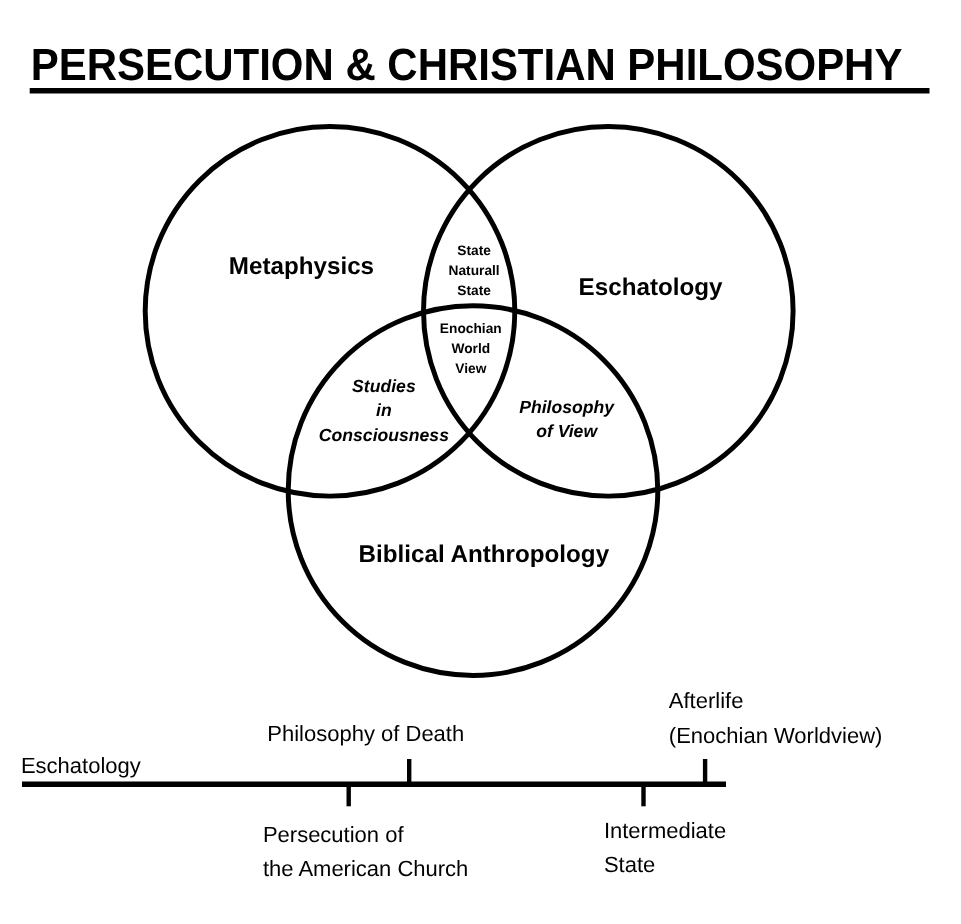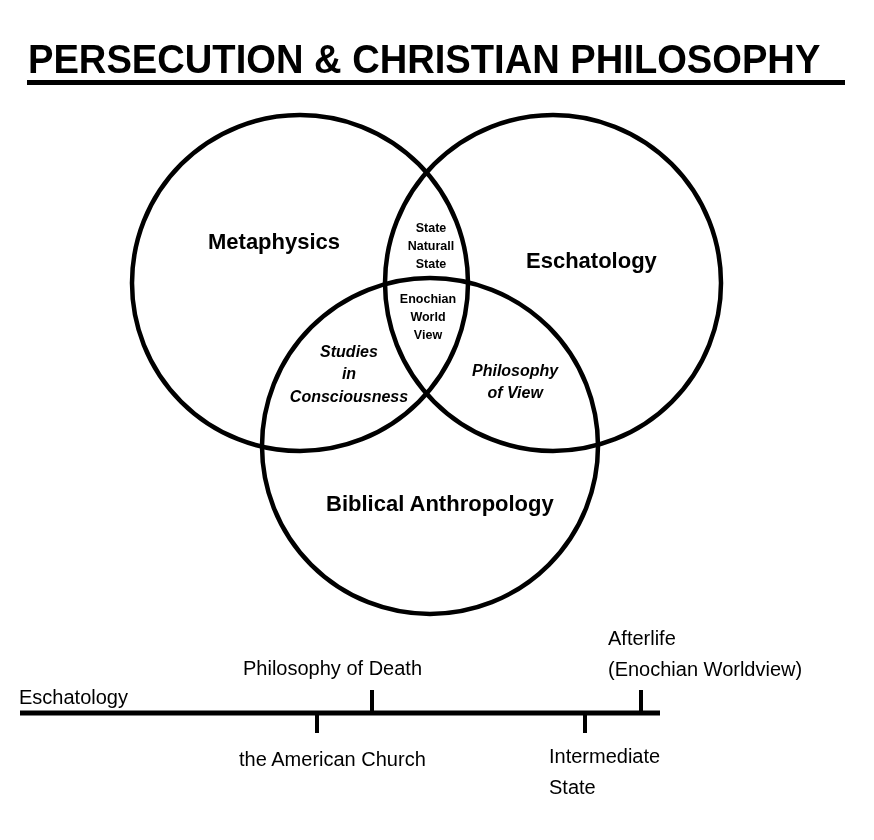--- a/index.html
+++ b/index.html
@@ -63,19 +63,20 @@
 <div class="tl" style="left:243px; top:653px;">
   <div>Philosophy of Death</div>
 </div>
 
 <div class="tl" style="left:608px; top:623px;">
   <div>Afterlife</div>
   <div>(Enochian Worldview)</div>
 </div>
 
 <div class="tl" style="left:239px; top:744px;">
+  <div>Persecution of</div>
   <div>the American Church</div>
 </div>
 
 <div class="tl" style="left:549px; top:741px;">
   <div>Intermediate</div>
   <div>State</div>
 </div>
 
 </body></html>

